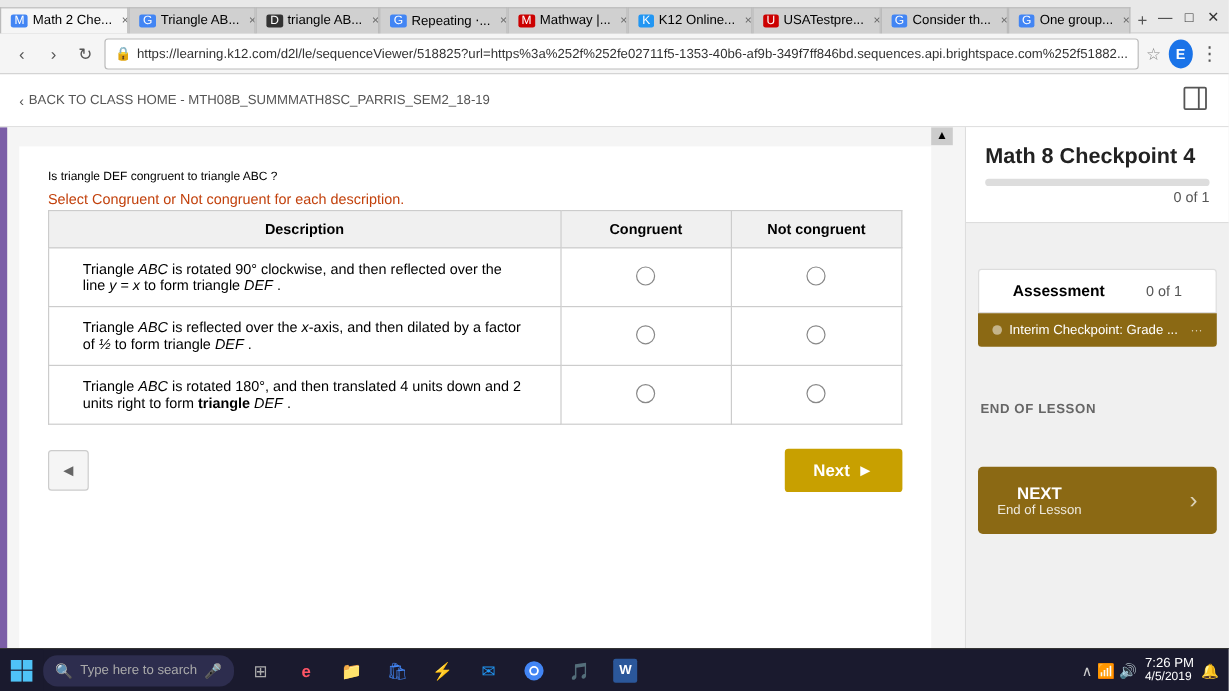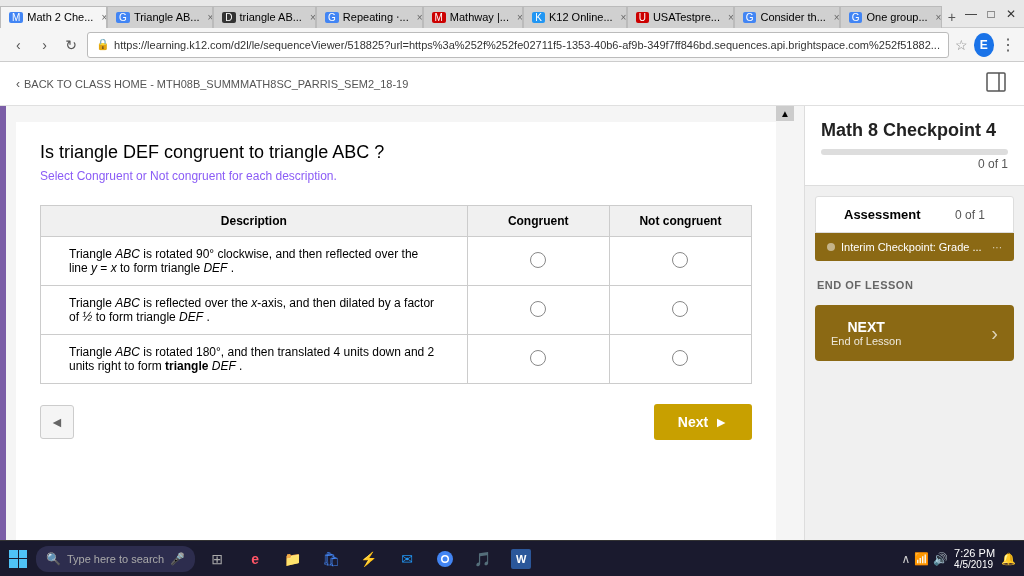--- a/index.html
+++ b/index.html
@@ -32,38 +32,38 @@
 
     
     .main-layout { display: flex; height: calc(576px - 28px - 34px - 44px); }
 
     
     .content-area { flex: 1; background: #f5f5f5; overflow: hidden; position: relative; display: flex; flex-direction: column; }
 
     .question-container { background: white; margin: 16px 28px 16px 16px; padding: 20px 24px; flex: 1; overflow: hidden; }
     .question-text { font-size: 14px; line-height: 1.5; margin-bottom: 10px; }
     .question-text em { font-style: italic; font-weight: bold; }
-    .question-sub { font-size: 18px; margin-bottom: 6px; }
-    .question-instruction { font-size: 12px; color: #8b5cf6; margin-bottom: 22px; }
+    .question-sub { font-size: 10px; margin-bottom: 6px; }
+    .question-instruction { font-size: 12px; color: #c2410c; margin-bottom: 2px; }
 
     
     .options-table { width: 100%; border-collapse: collapse; margin-bottom: 20px; }
     .options-table th { background: #f0f0f0; border: 1px solid #ccc; padding: 8px 12px; font-size: 12px; font-weight: bold; }
     .options-table td { border: 1px solid #ccc; padding: 10px 28px; font-size: 12px; vertical-align: middle; }
     .options-table .desc-cell { width: 60%; }
     .options-table .radio-cell { text-align: center; width: 20%; }
     .radio-circle { width: 16px; height: 16px; border-radius: 50%; border: 1.5px solid #888; display: inline-block; cursor: pointer; }
 
     
     .nav-buttons { display: flex; justify-content: space-between; align-items: center; margin-top: 10px; }
     .prev-btn { width: 34px; height: 34px; border: 1px solid #ccc; background: #f5f5f5; border-radius: 3px; display: flex; align-items: center; justify-content: center; cursor: pointer; font-size: 14px; color: #666; }
     .next-btn { background: #c8a000; color: white; border: none; padding: 10px 24px; font-size: 14px; font-weight: bold; border-radius: 3px; cursor: pointer; display: flex; align-items: center; gap: 6px; }
 
     
-    .right-panel { width: 220px; background: #f0f0f0; border-left: 1px solid #ddd; display: flex; flex-direction: column; }
+    .right-panel { width: 220px; background: #f0f0f0; border-left: 1px solid #ddd; display: flex; flex-direction: column; gap: 28px; }
     .panel-header { background: white; padding: 14px 16px; border-bottom: 1px solid #ddd; }
     .panel-title { font-size: 18px; font-weight: bold; color: #222; }
     .progress-bar-container { margin-top: 8px; }
     .progress-bar-bg { background: #ddd; height: 6px; border-radius: 3px; position: relative; }
     .progress-bar-fill { background: #888; height: 6px; border-radius: 3px; width: 0%; }
     .progress-label { font-size: 12px; color: #555; text-align: right; margin-top: 2px; }
 
     .assessment-section { margin: 10px; }
     .assessment-header { display: flex; justify-content: space-between; align-items: center; padding: 10px 28px; background: white; border: 1px solid #ddd; border-radius: 3px 3px 0 0; }
     .assessment-title { font-size: 13px; font-weight: bold; }

